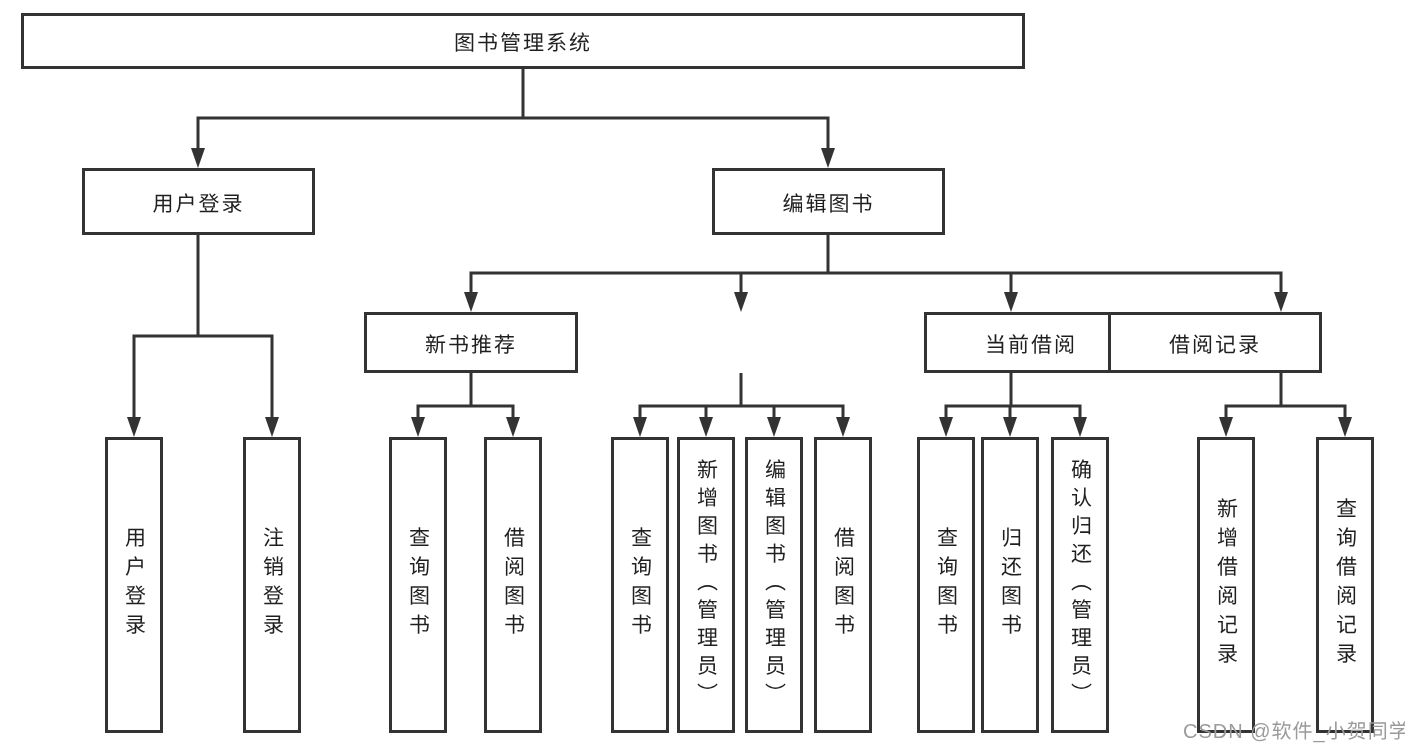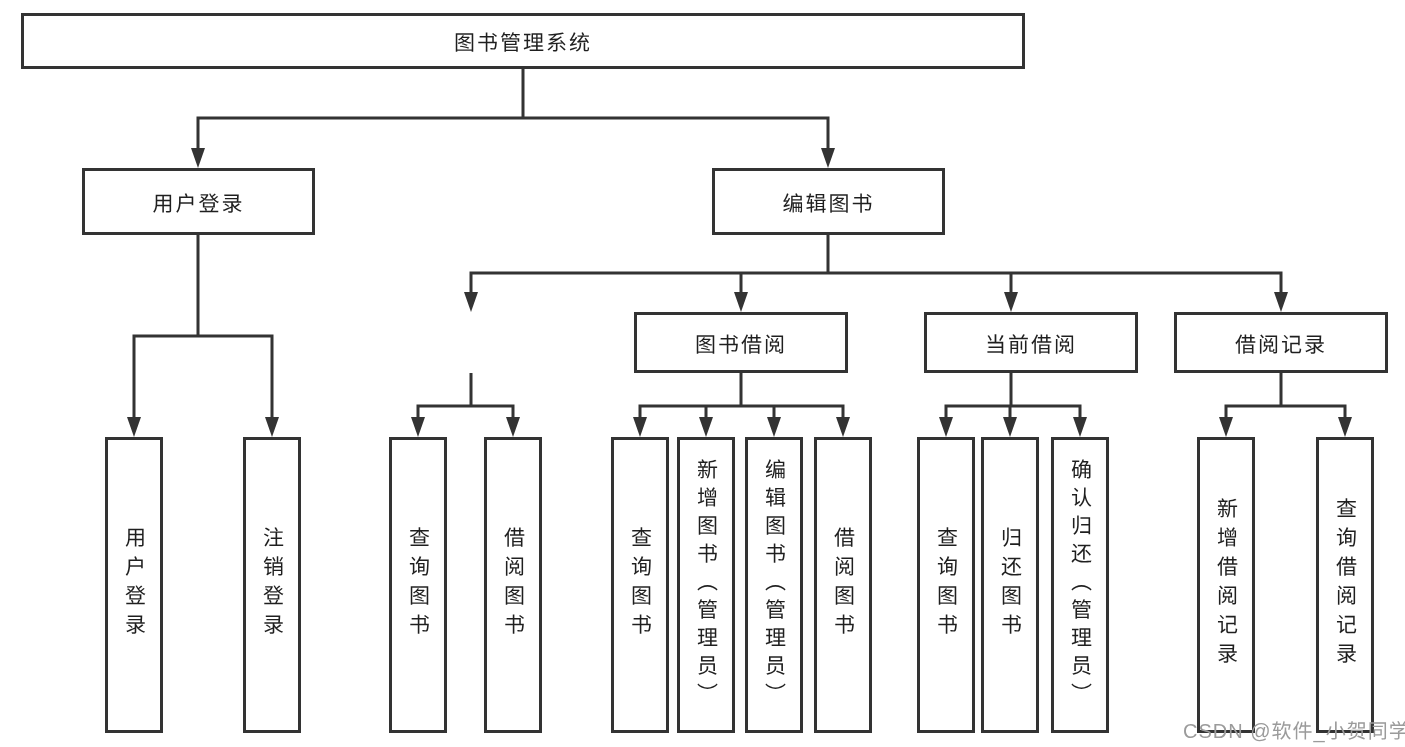--- a/index.html
+++ b/index.html
@@ -78,23 +78,23 @@
       <polygon points="1219,417 1233,417 1226,437"></polygon>
       <polygon points="1338,417 1352,417 1345,437"></polygon>
     </g>
   </svg>
 
   <div class="hbox root">图书管理系统</div>
 
   <div class="hbox lvl2" style="left:82px">用户登录</div>
   <div class="hbox lvl2" style="left:712px">编辑图书</div>
 
-  <div class="hbox lvl3" style="left:634px">图书借阅</div>
+  <div class="hbox lvl3" style="left:364px">新书推荐</div>
   <div class="hbox lvl3" style="left:924px">当前借阅</div>
-  <div class="hbox lvl3" style="left:1174px">借阅记录</div>
+  <div class="hbox lvl3" style="left:1108px">借阅记录</div>
 
   <div class="leaf" style="left:105px">
     <span>用户登录</span>
   </div>
   <div class="leaf" style="left:243px">
     <span>注销登录</span>
   </div>
 
   <div class="leaf" style="left:389px">
     <span>查询图书</span>

